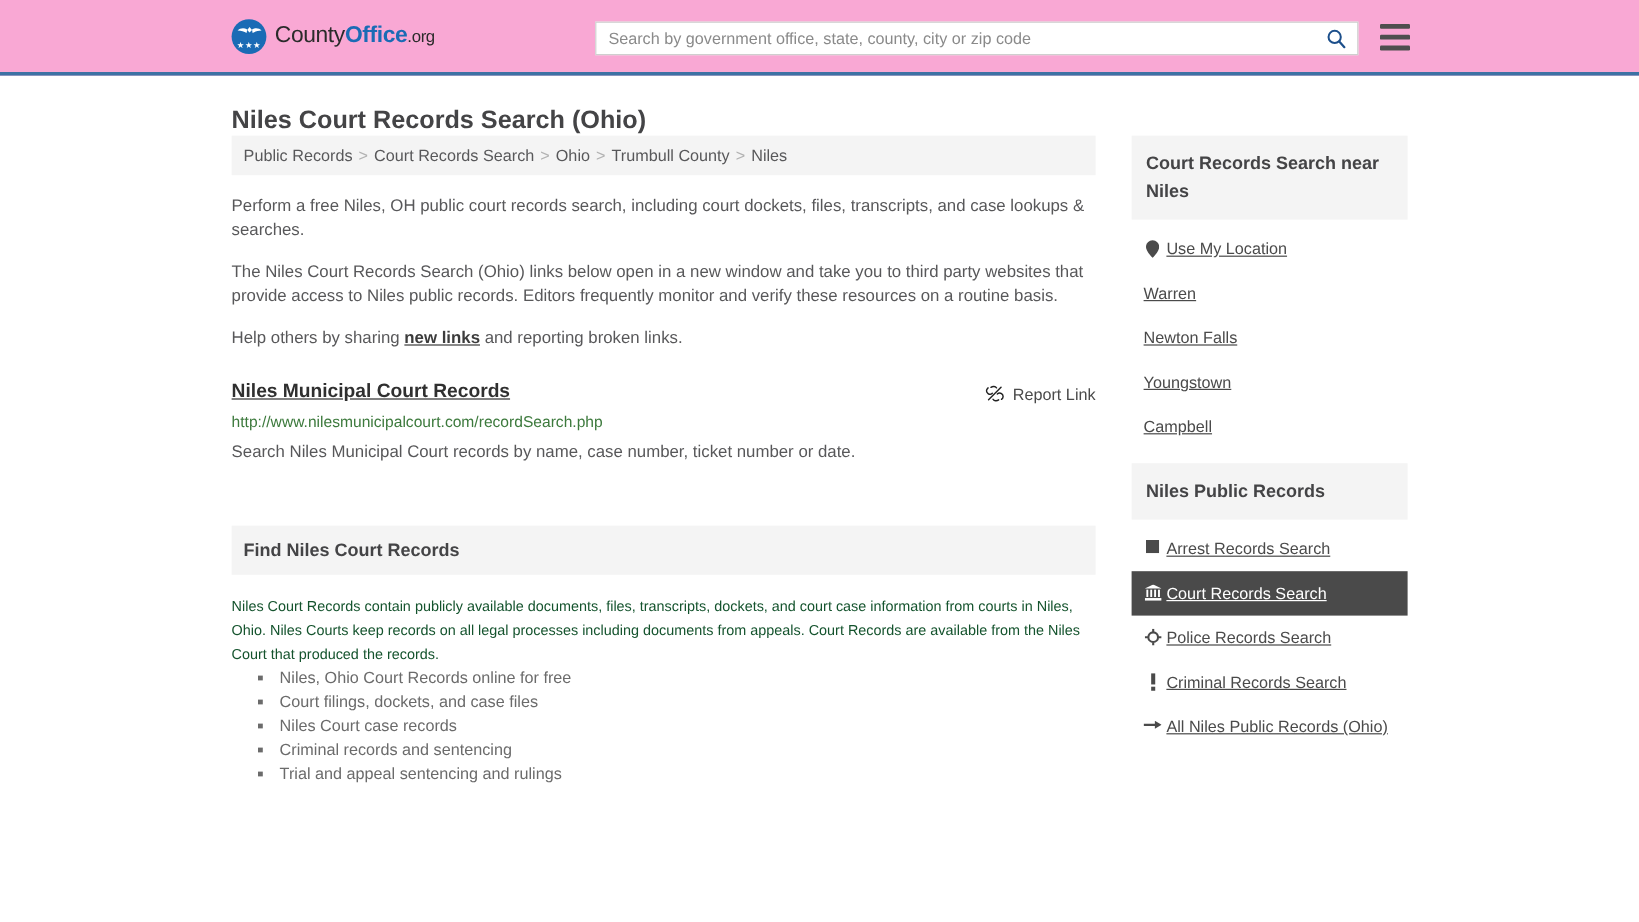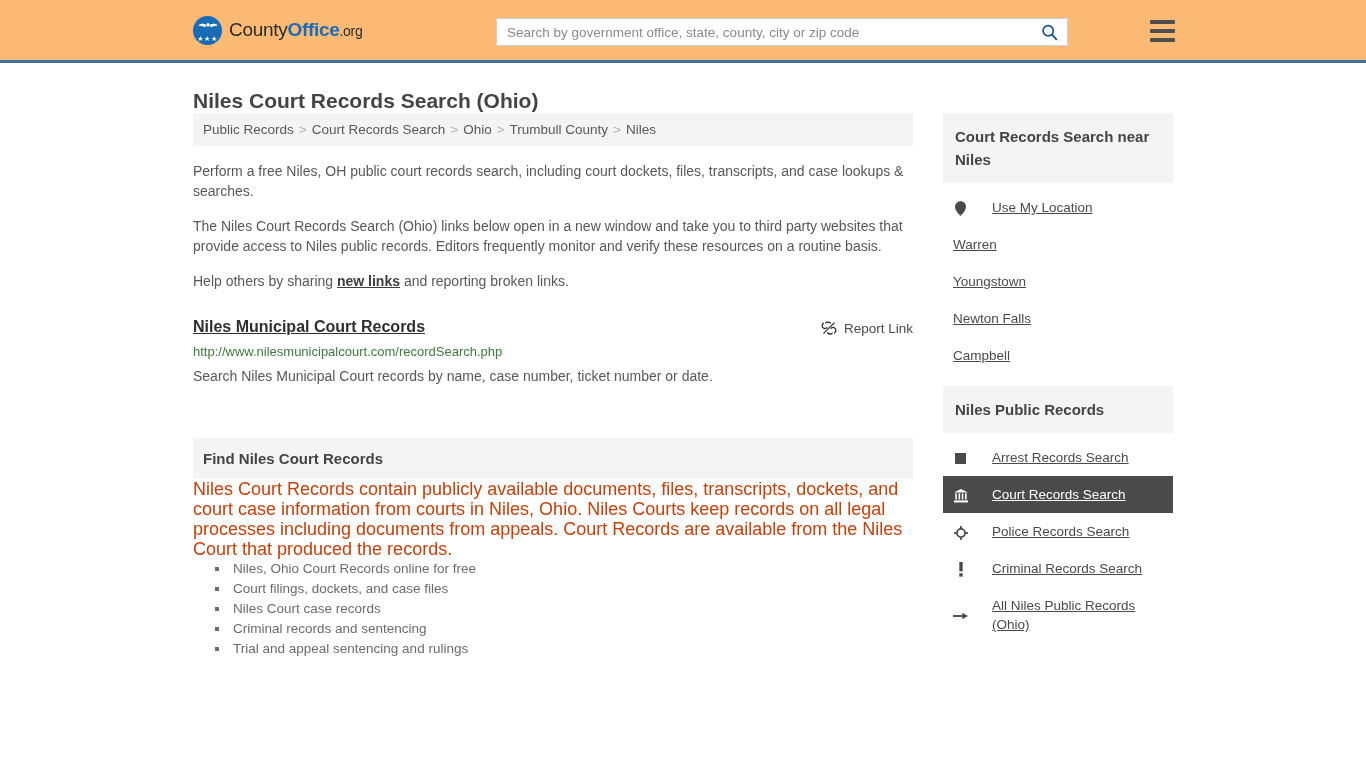--- a/index.html
+++ b/index.html
@@ -9,21 +9,21 @@
     height: 768px;
     overflow: hidden;
     background: #ffffff;
     font-family: "Liberation Sans", sans-serif;
     color: #58585a;
   }
 
   
   .site-header {
     height: 63px;
-    background: #fdba74;
+    background: #f9a8d4;
     border-bottom: 3px solid #3d72a4;
     display: flex;
     align-items: center;
     position: relative;
   }
   .logo-wrap {
     display: flex;
     align-items: center;
     margin-left: 193px;
     gap: 7px;
@@ -58,21 +58,21 @@
     white-space: nowrap;
   }
   .logo-text .t1 { color: #2b2b2b; }
   .logo-text .t2 { color: #1a6bb5; font-weight: bold; }
   .logo-text .t3 { color: #2b2b2b; font-size: 14px; }
 
   .search-wrap {
     position: absolute;
     left: 496px;
     top: 18px;
-    width: 572px;
+    width: 636px;
     height: 28px;
     background: #ffffff;
     border: 1px solid #cfcfcf;
     display: flex;
   }
   .search-input {
     flex: 1;
     border: none;
     outline: none;
     font-family: "Liberation Sans", sans-serif;
@@ -202,24 +202,24 @@
   
   .section-head {
     margin-top: 52px;
     background: #f4f4f4;
     padding: 12px 10px;
     font-size: 15px;
     font-weight: bold;
     color: #444446;
   }
   .section-body {
-    margin-top: 0;
-    font-size: 18px;
+    margin-top: 16px;
+    font-size: 12px;
     line-height: 20px;
-    color: #c2410c;
+    color: #14532d;
   }
   .sub-head {
     margin-top: 18px;
     font-size: 14px;
     font-weight: bold;
     color: #3c3c3c;
   }
   .bullets {
     padding-left: 22px;
     list-style: none;
@@ -245,22 +245,22 @@
     background: #f4f4f4;
     padding: 12px 12px;
     font-size: 15px;
     font-weight: bold;
     color: #444446;
     line-height: 23px;
   }
   .side-list { padding-top: 6px; }
   .side-item {
     display: flex;
-    align-items: center;
-    gap: 24px;
+    align-items: flex-start;
+    gap: 4px;
     padding: 9px 10px;
     cursor: pointer;
   }
   .side-item .label {
     font-size: 13.5px;
     color: #4a4a4a;
     text-decoration: underline;
     line-height: 19px;
   }
   .side-item.active {
@@ -372,24 +372,24 @@
               <svg width="11" height="15" viewBox="0 0 12 16">
                 <path d="M6 0 C2.7 0 0 2.7 0 6 C0 10.5 6 16 6 16 C6 16 12 10.5 12 6 C12 2.7 9.3 0 6 0 Z" fill="#4a4a4a"></path>
               </svg>
             </span>
             <span class="label">Use My Location</span>
           </div>
           <div class="side-item plain">
             <span class="label">Warren</span>
           </div>
           <div class="side-item plain">
+            <span class="label">Newton Falls</span>
+          </div>
+          <div class="side-item plain">
             <span class="label">Youngstown</span>
-          </div>
-          <div class="side-item plain">
-            <span class="label">Newton Falls</span>
           </div>
           <div class="side-item plain">
             <span class="label">Campbell</span>
           </div>
         </div>
       </div>
 
       <div class="side-box">
         <div class="side-head">Niles Public Records</div>
         <div class="side-list">

